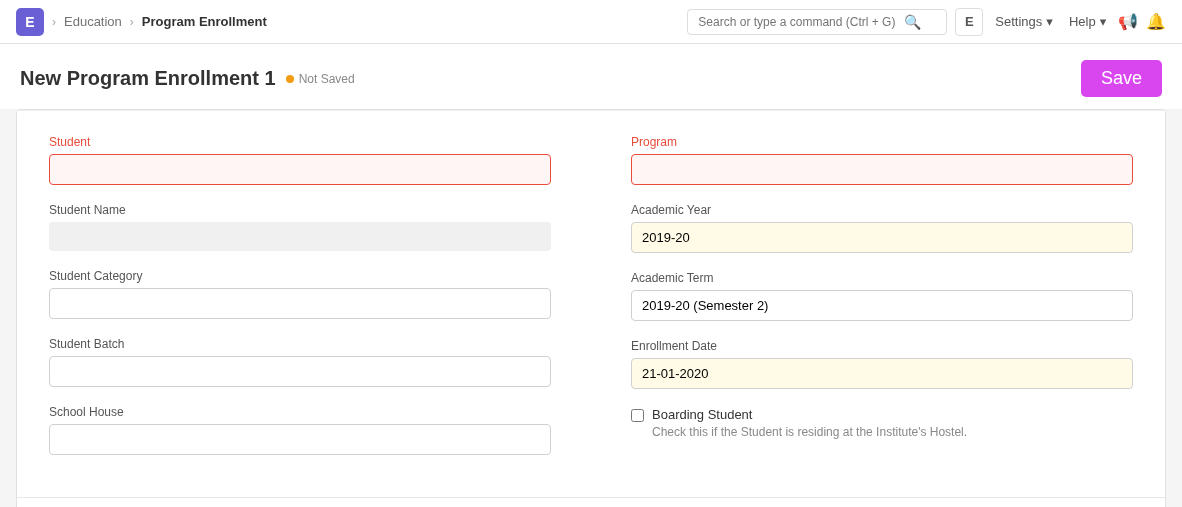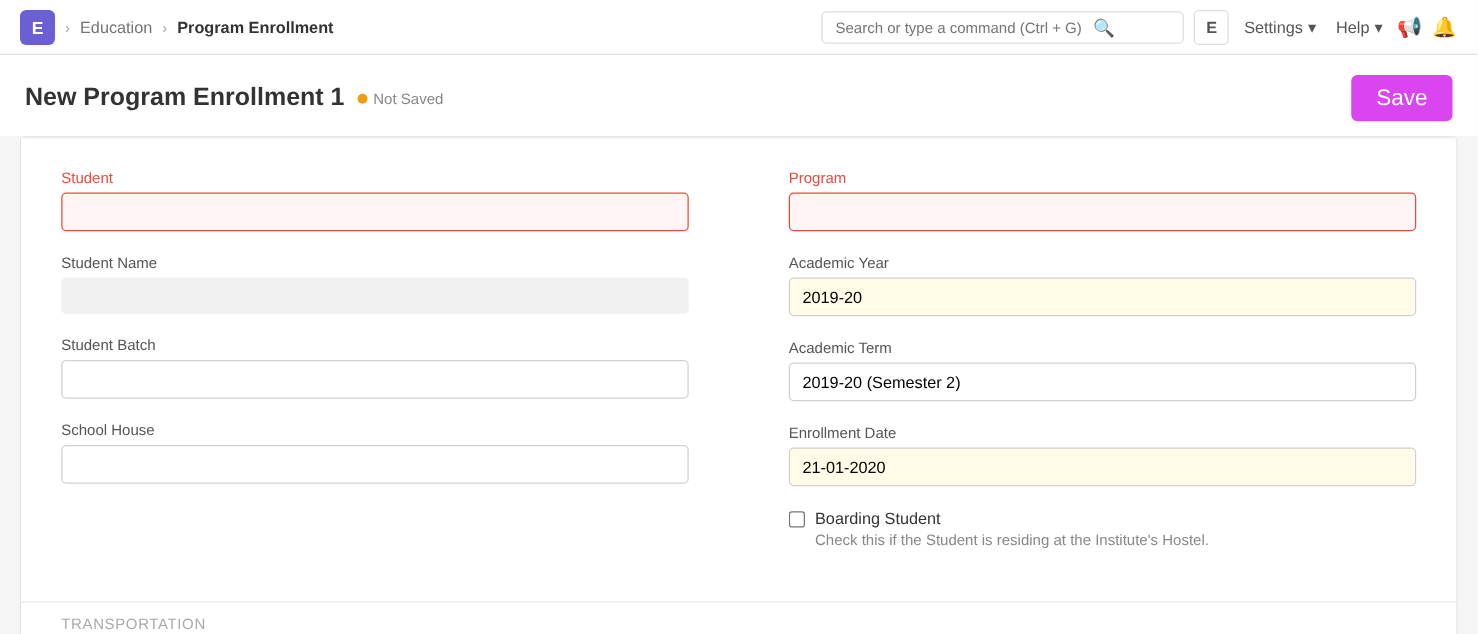--- a/index.html
+++ b/index.html
@@ -29,21 +29,21 @@
       color: #737373; font-size: 13px;
     }
     .breadcrumb-item.active {
       font-weight: 600; color: #333;
     }
     .nav-spacer { flex: 1; }
     .search-bar {
       display: flex; align-items: center;
       border: 1px solid #ddd; border-radius: 4px;
       padding: 4px 10px; gap: 6px;
-      background: #fff; width: 290px;
+      background: #fff; width: 260px;
     }
     .search-bar input {
       border: none; outline: none; font-size: 12px; color: #999; width: 200px; background: transparent;
     }
     .search-icon { color: #aaa; font-size: 14px; }
     .user-icon-btn {
       width: 28px; height: 28px;
       border: 1px solid #ddd; border-radius: 4px;
       display: flex; align-items: center; justify-content: center;
       color: #555; font-weight: bold; font-size: 13px;
@@ -186,20 +186,24 @@
           <div class="form-group">
             <label class="form-label">Student</label>
             <input type="text" class="form-input cursor-text" value="" style="">
           </div>
 
           <div class="form-group">
             <label class="form-label normal">Student Name</label>
             <input type="text" class="form-input readonly-bg" readonly="" value="" style="">
           </div>
 
+          <div class="form-group">
+            <label class="form-label normal">Student Category</label>
+            <input type="text" class="form-input normal-border" value="" style="">
+          </div>
 
           <div class="form-group">
             <label class="form-label normal">Student Batch</label>
             <input type="text" class="form-input normal-border" value="" style="">
           </div>
 
           <div class="form-group">
             <label class="form-label normal">School House</label>
             <input type="text" class="form-input normal-border" value="" style="">
           </div>

